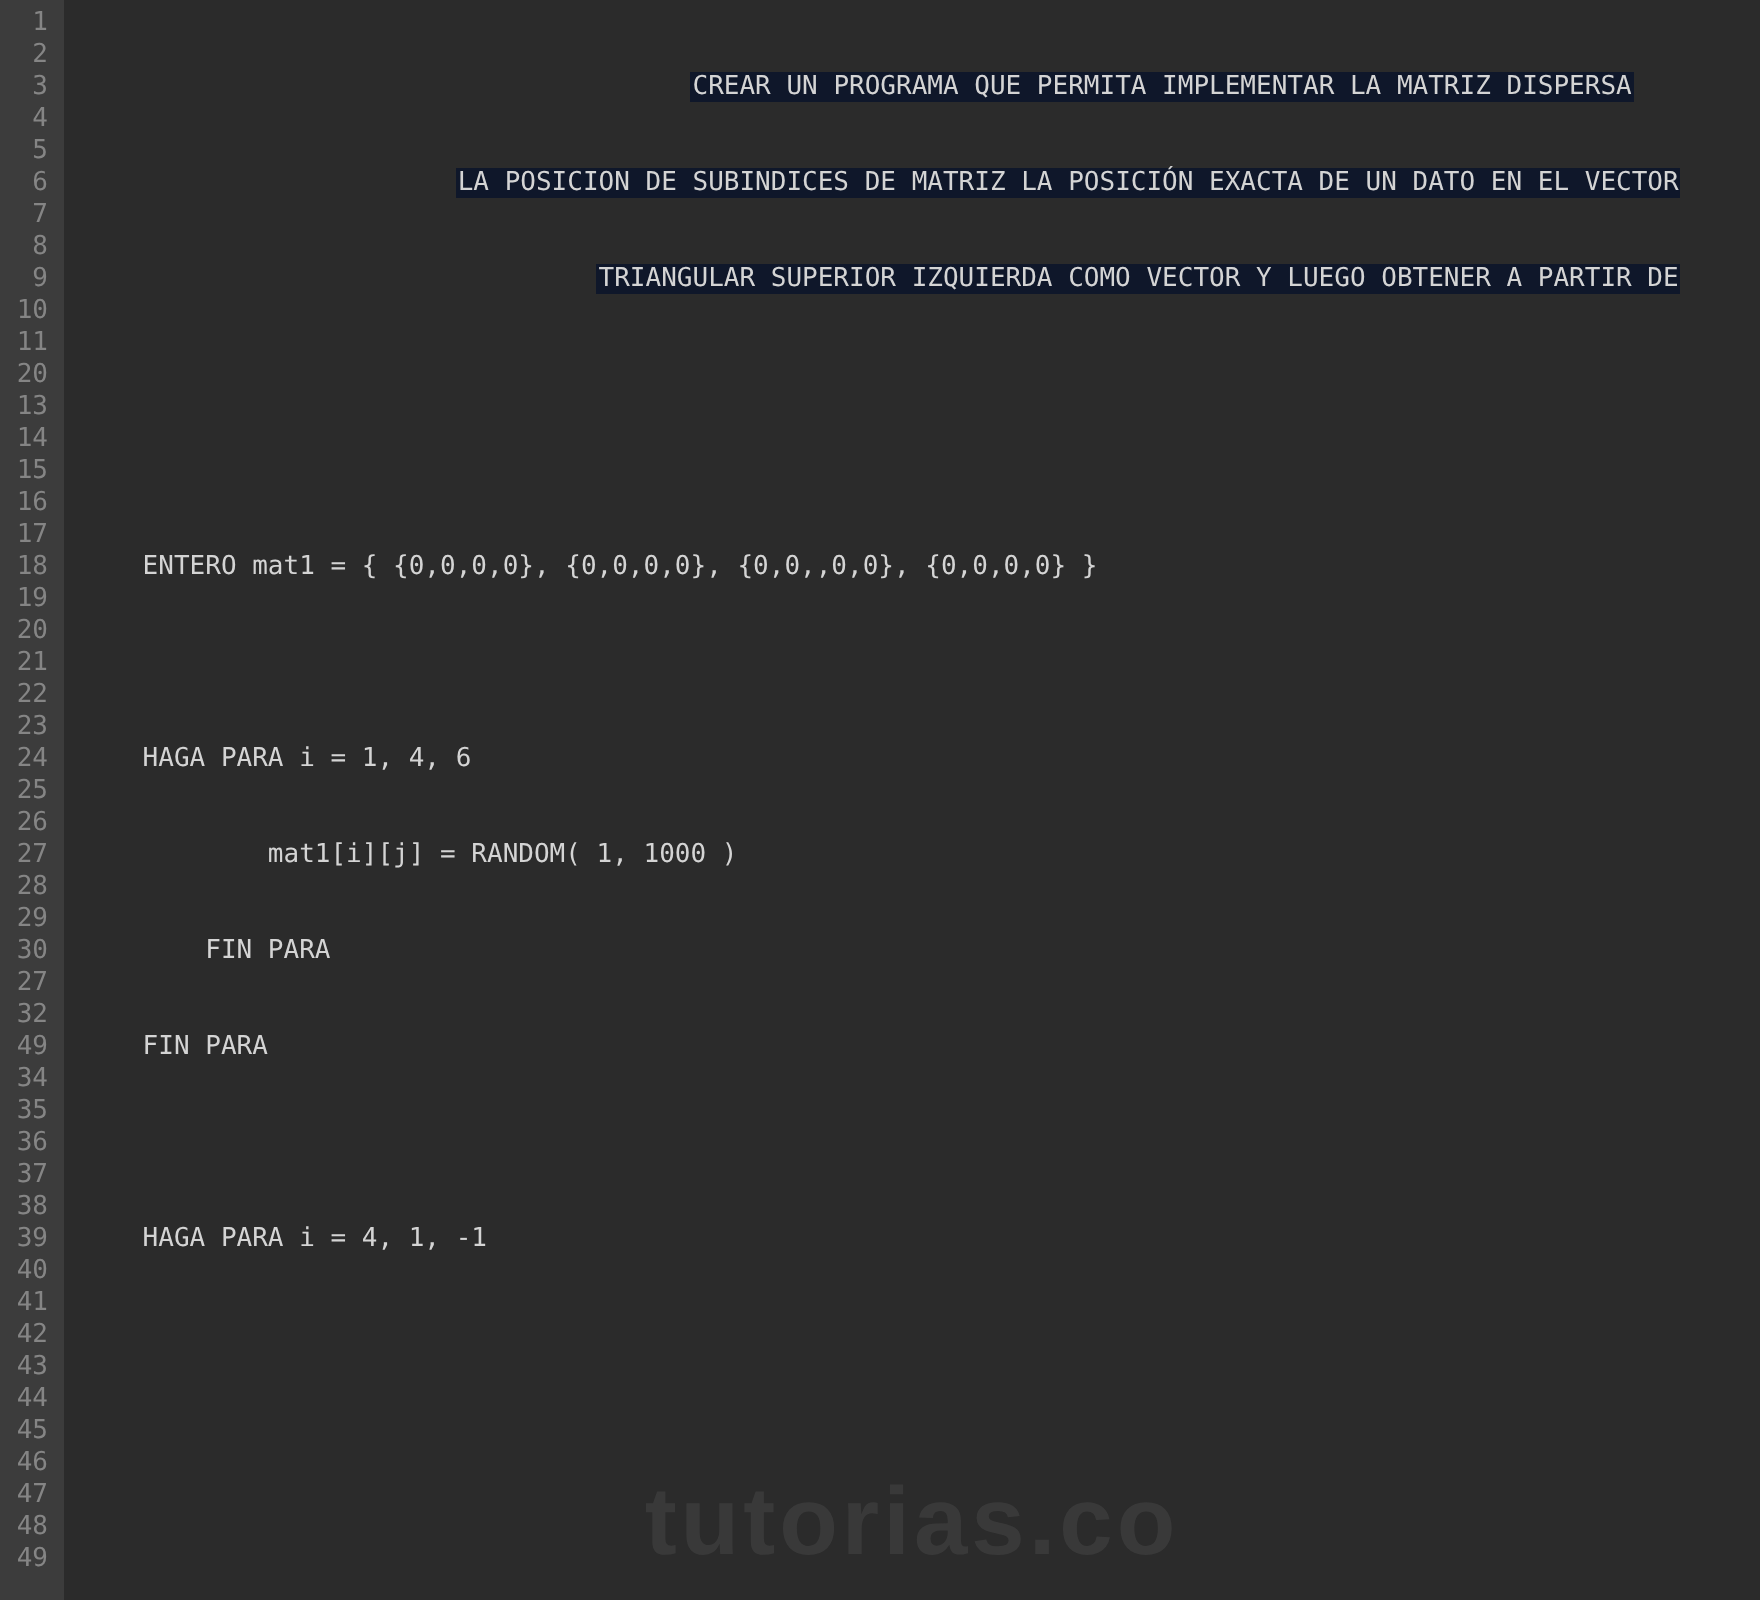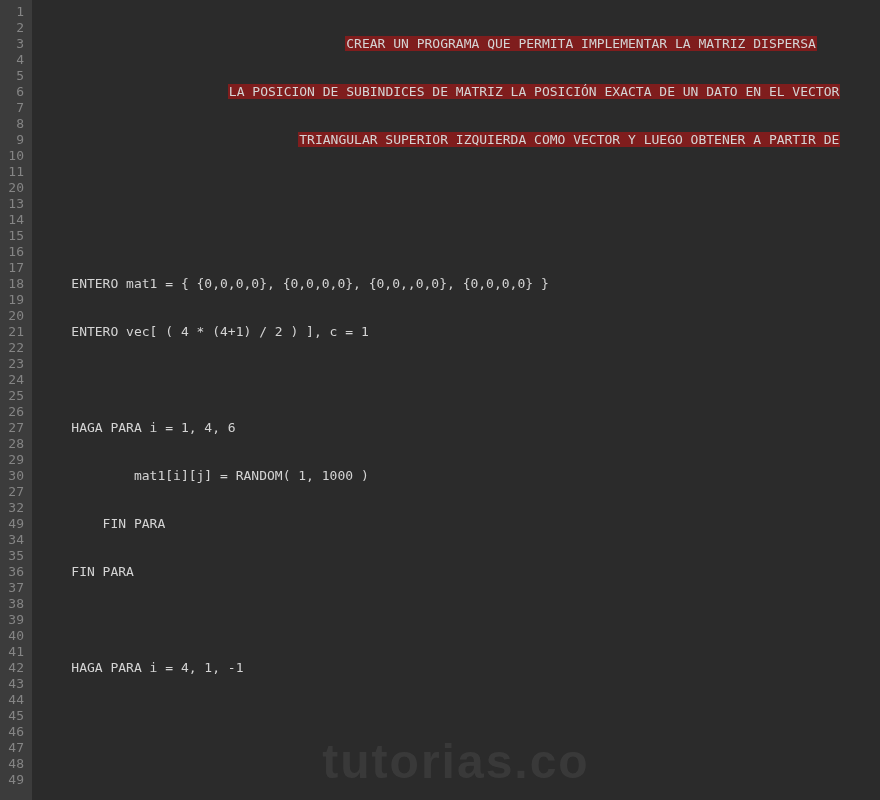--- a/index.html
+++ b/index.html
@@ -34,21 +34,21 @@
     padding: 4px 0 4px 8px;
     line-height: 16px;
     white-space: pre;
     position: relative;
   }
   .line {
     height: 16px;
     white-space: pre;
   }
   .hl-bg {
-    background: #7f1d1d;
+    background: #0f172a;
     color: #d4d4d4;
     padding: 0 1px;
   }
   .watermark {
     position: absolute;
     bottom: 30px;
     left: 50%;
     transform: translateX(-50%);
     font-size: 48px;
     font-weight: bold;
@@ -113,21 +113,20 @@
       <div class="ln">48</div>
       <div class="ln">49</div>
     </div>
   <div class="code">
     <div class="line">                                       <span class="hl-bg">CREAR UN PROGRAMA QUE PERMITA IMPLEMENTAR LA MATRIZ DISPERSA</span></div>
     <div class="line">                        <span class="hl-bg">LA POSICION DE SUBINDICES DE MATRIZ LA POSICIÓN EXACTA DE UN DATO EN EL VECTOR</span></div>
     <div class="line">                                 <span class="hl-bg">TRIANGULAR SUPERIOR IZQUIERDA COMO VECTOR Y LUEGO OBTENER A PARTIR DE</span></div>
     <div class="line"></div>
     <div class="line"></div>
     <div class="line">    ENTERO mat1 = { {0,0,0,0}, {0,0,0,0}, {0,0,,0,0}, {0,0,0,0} }</div>
-    <div class="line">    ENTERO vec[ ( 4 * (4+1) / 2 ) ], c = 1</div>
     <div class="line"></div>
     <div class="line">    HAGA PARA i = 1, 4, 6</div>
     <div class="line">            mat1[i][j] = RANDOM( 1, 1000 )</div>
     <div class="line">        FIN PARA</div>
     <div class="line">    FIN PARA</div>
     <div class="line"></div>
     <div class="line">    HAGA PARA i = 4, 1, -1</div>
     
     
     

